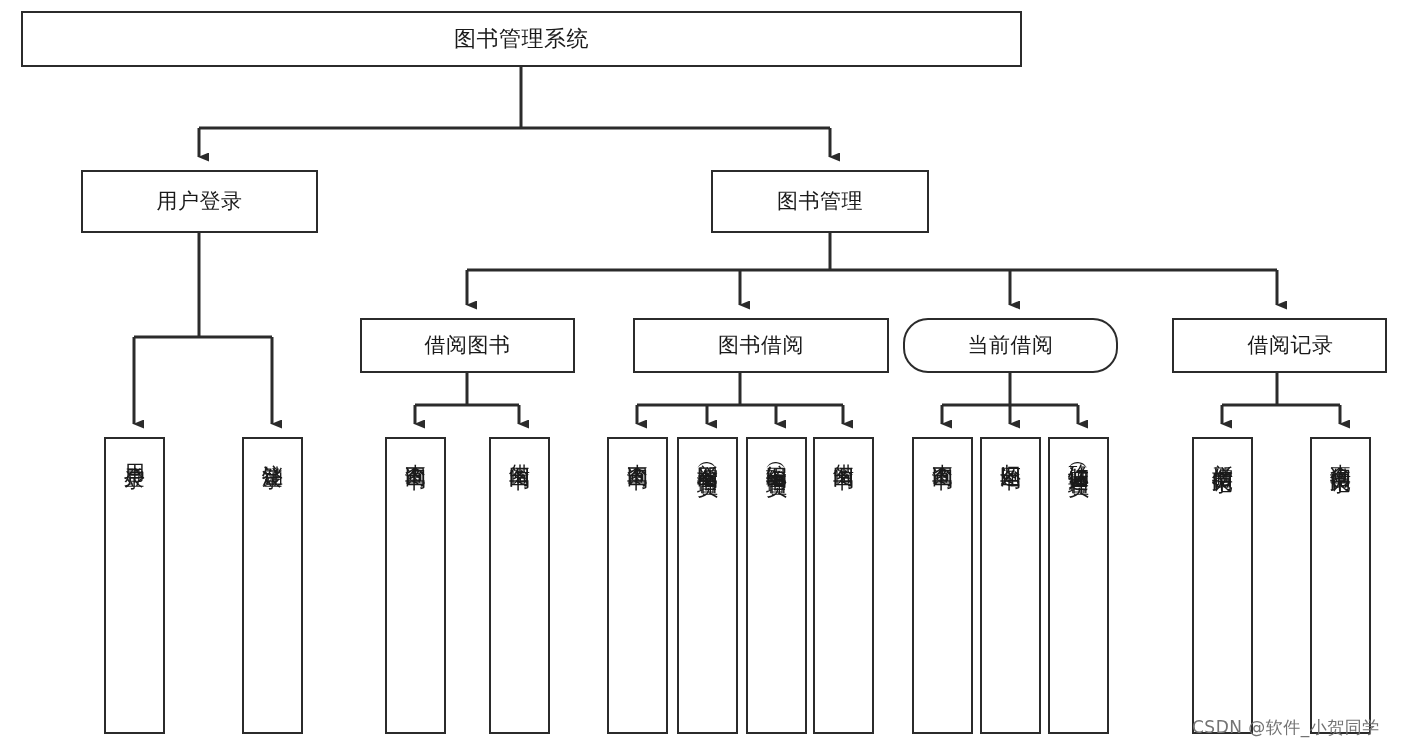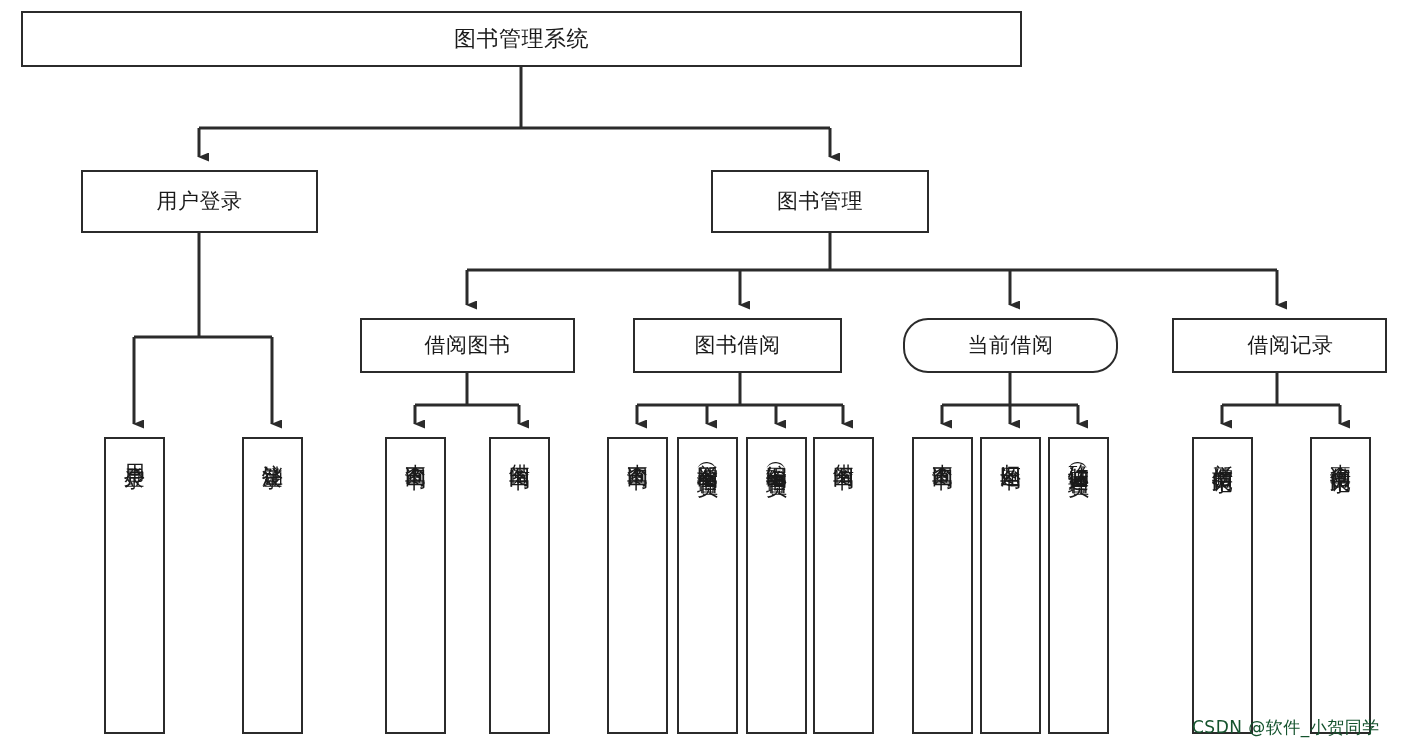--- a/index.html
+++ b/index.html
@@ -60,21 +60,21 @@
     writing-mode: vertical-rl;
     text-orientation: upright;
     font-size: 21px;
     line-height: 1.05;
     letter-spacing: 2px;
     white-space: nowrap;
   }
   .watermark {
     position: absolute;
     font-size: 17px;
-    color: #14532d;
+    color: #737373;
     white-space: nowrap;
     letter-spacing: 0.5px;
   }
 </style>
 </head>
 <body>
 
 <div id="diagram-root">
 
   <svg id="edges-layer" viewBox="0 0 1405 747" width="1405" height="747" xmlns="http://www.w3.org/2000/svg">
@@ -136,21 +136,21 @@
   </div>
 
   <div class="node horiz" style="left:711px; top:170px; width:218px; height:63px;">
     <span class="node-label">图书管理</span>
   </div>
 
   <div class="node horiz" style="left:360px; top:318px; width:215px; height:55px;">
     <span class="node-label">借阅图书</span>
   </div>
 
-  <div class="node horiz" style="left:633px; top:318px; width:209px; height:55px;">
+  <div class="node horiz" style="left:633px; top:318px; width:256px; height:55px;">
     <span class="node-label">图书借阅</span>
   </div>
 
   <div class="node horiz" style="left:903px; top:318px; width:215px; height:55px;border-radius:25px;">
     <span class="node-label">当前借阅</span>
   </div>
 
   <div class="node horiz" style="left:1172px; top:318px; width:215px; height:55px;padding-left:22px;">
     <span class="node-label">借阅记录</span>
   </div>

